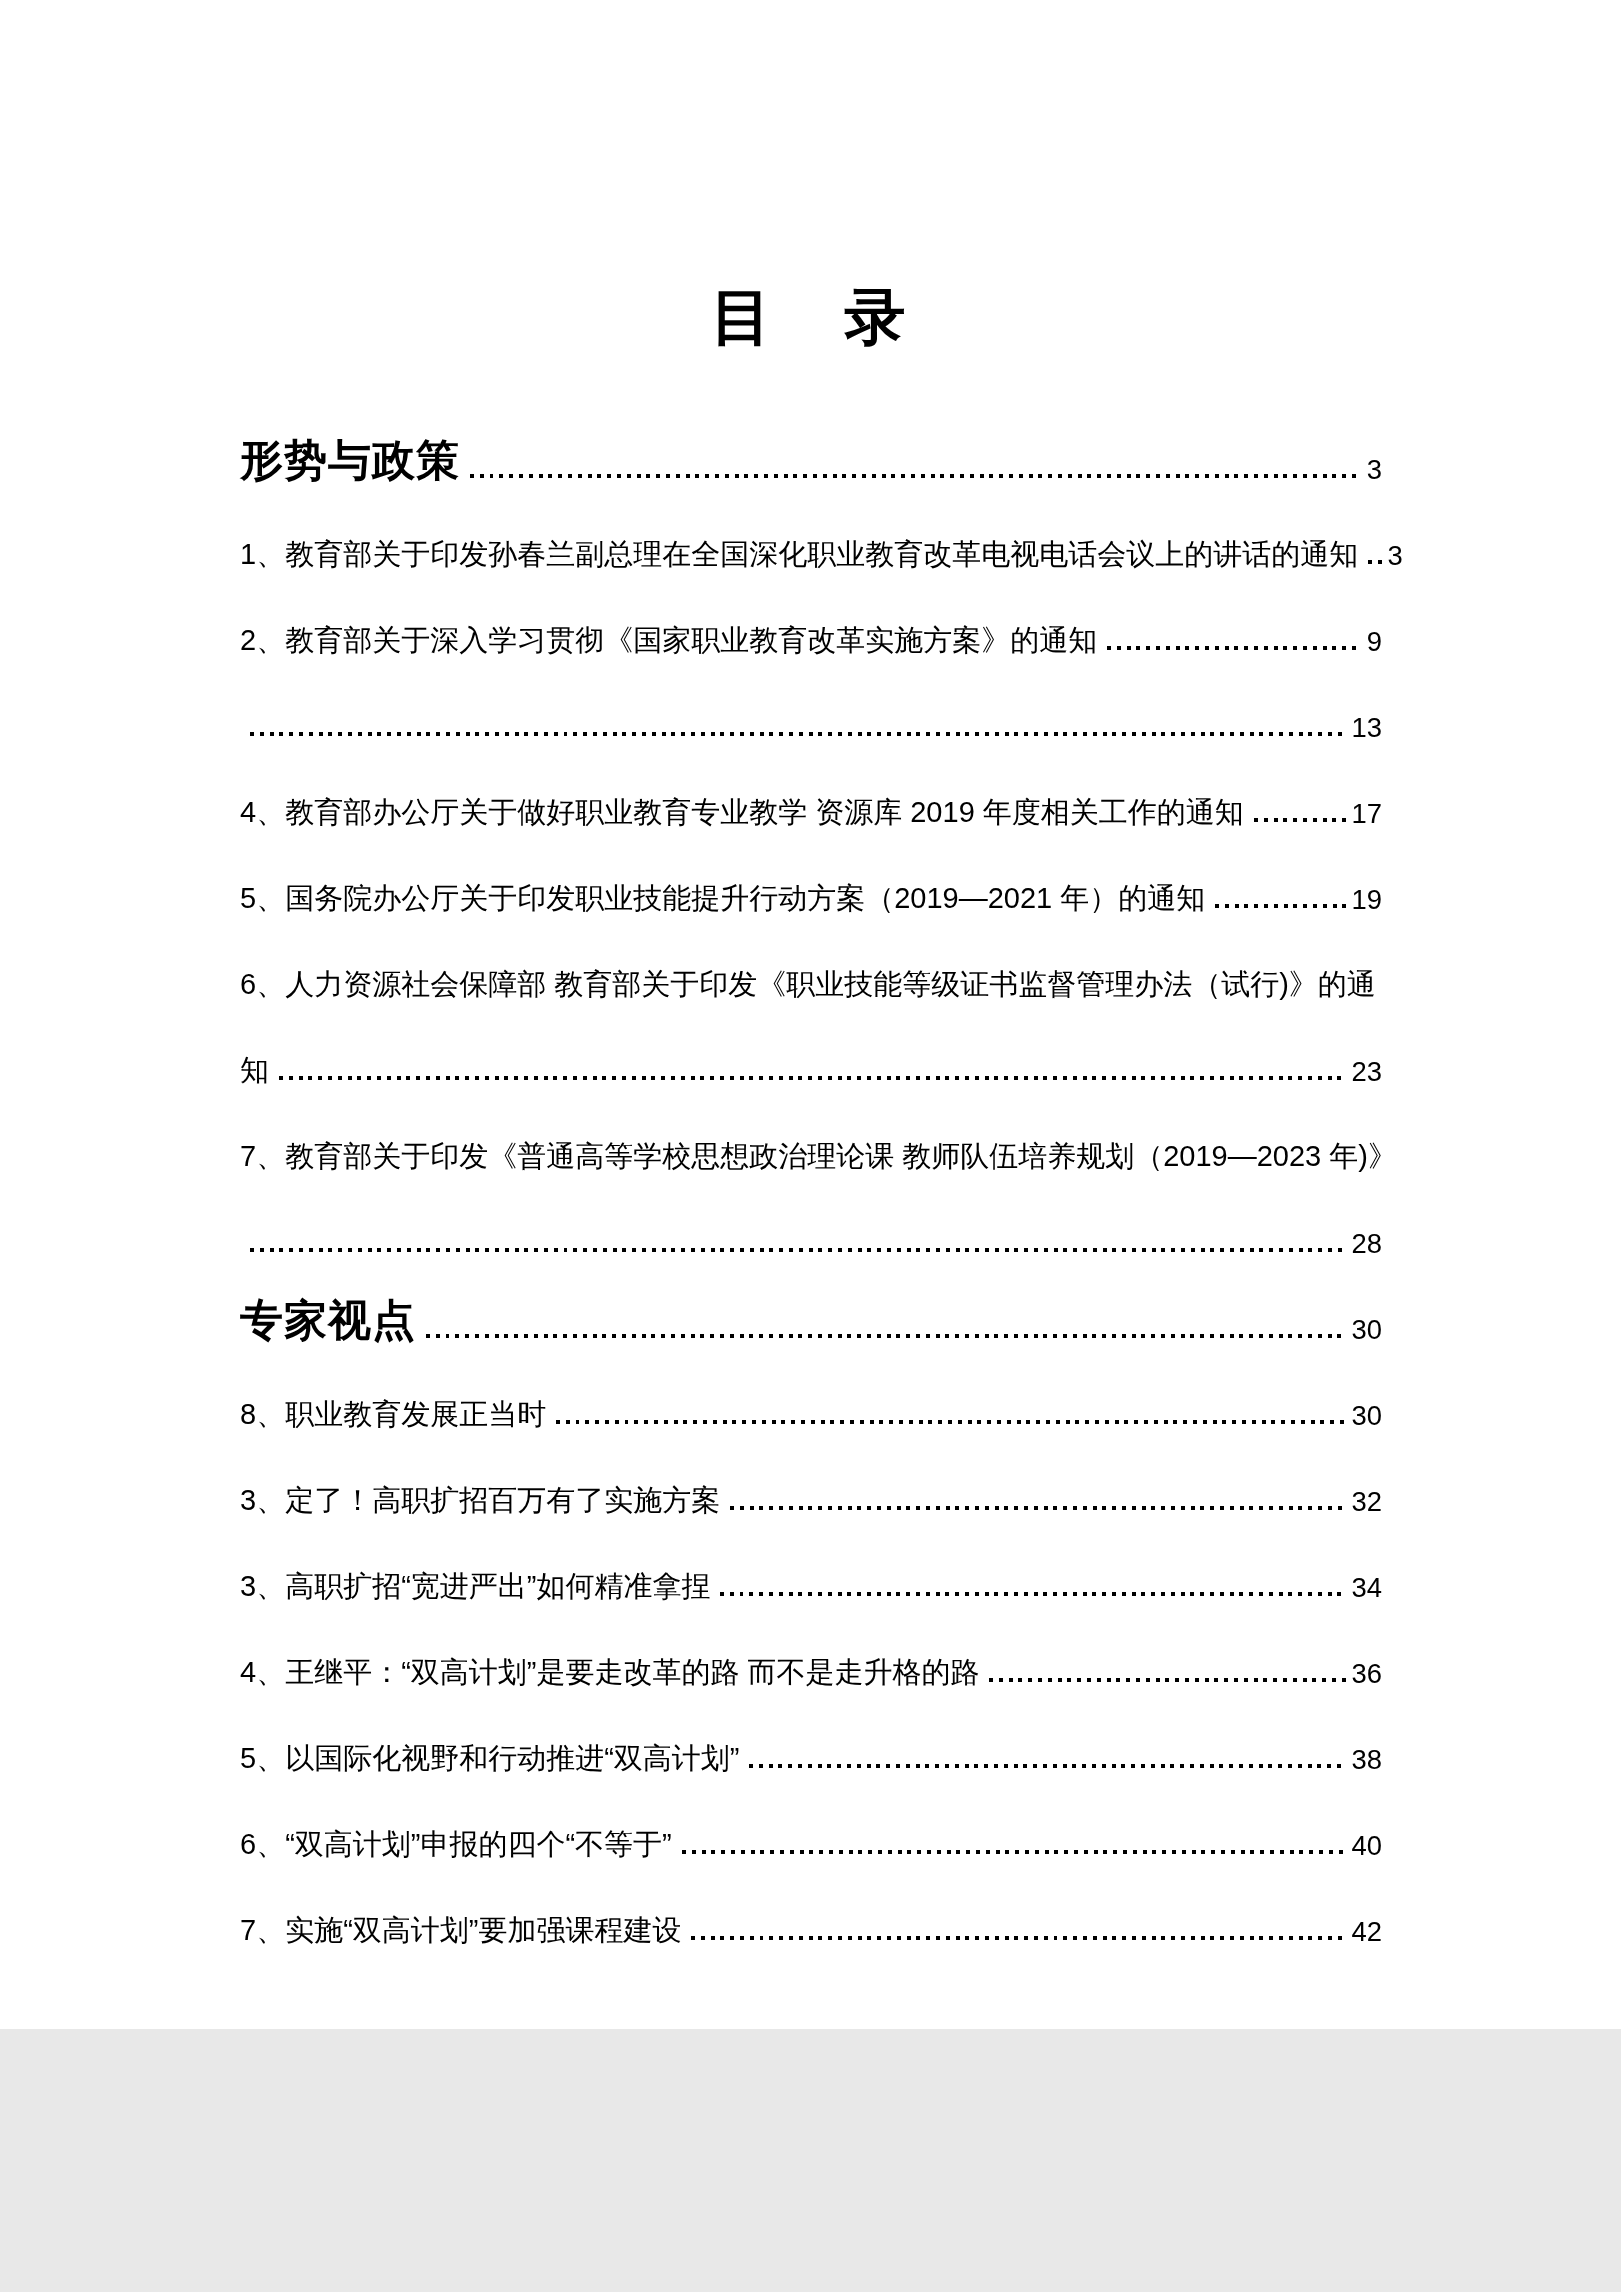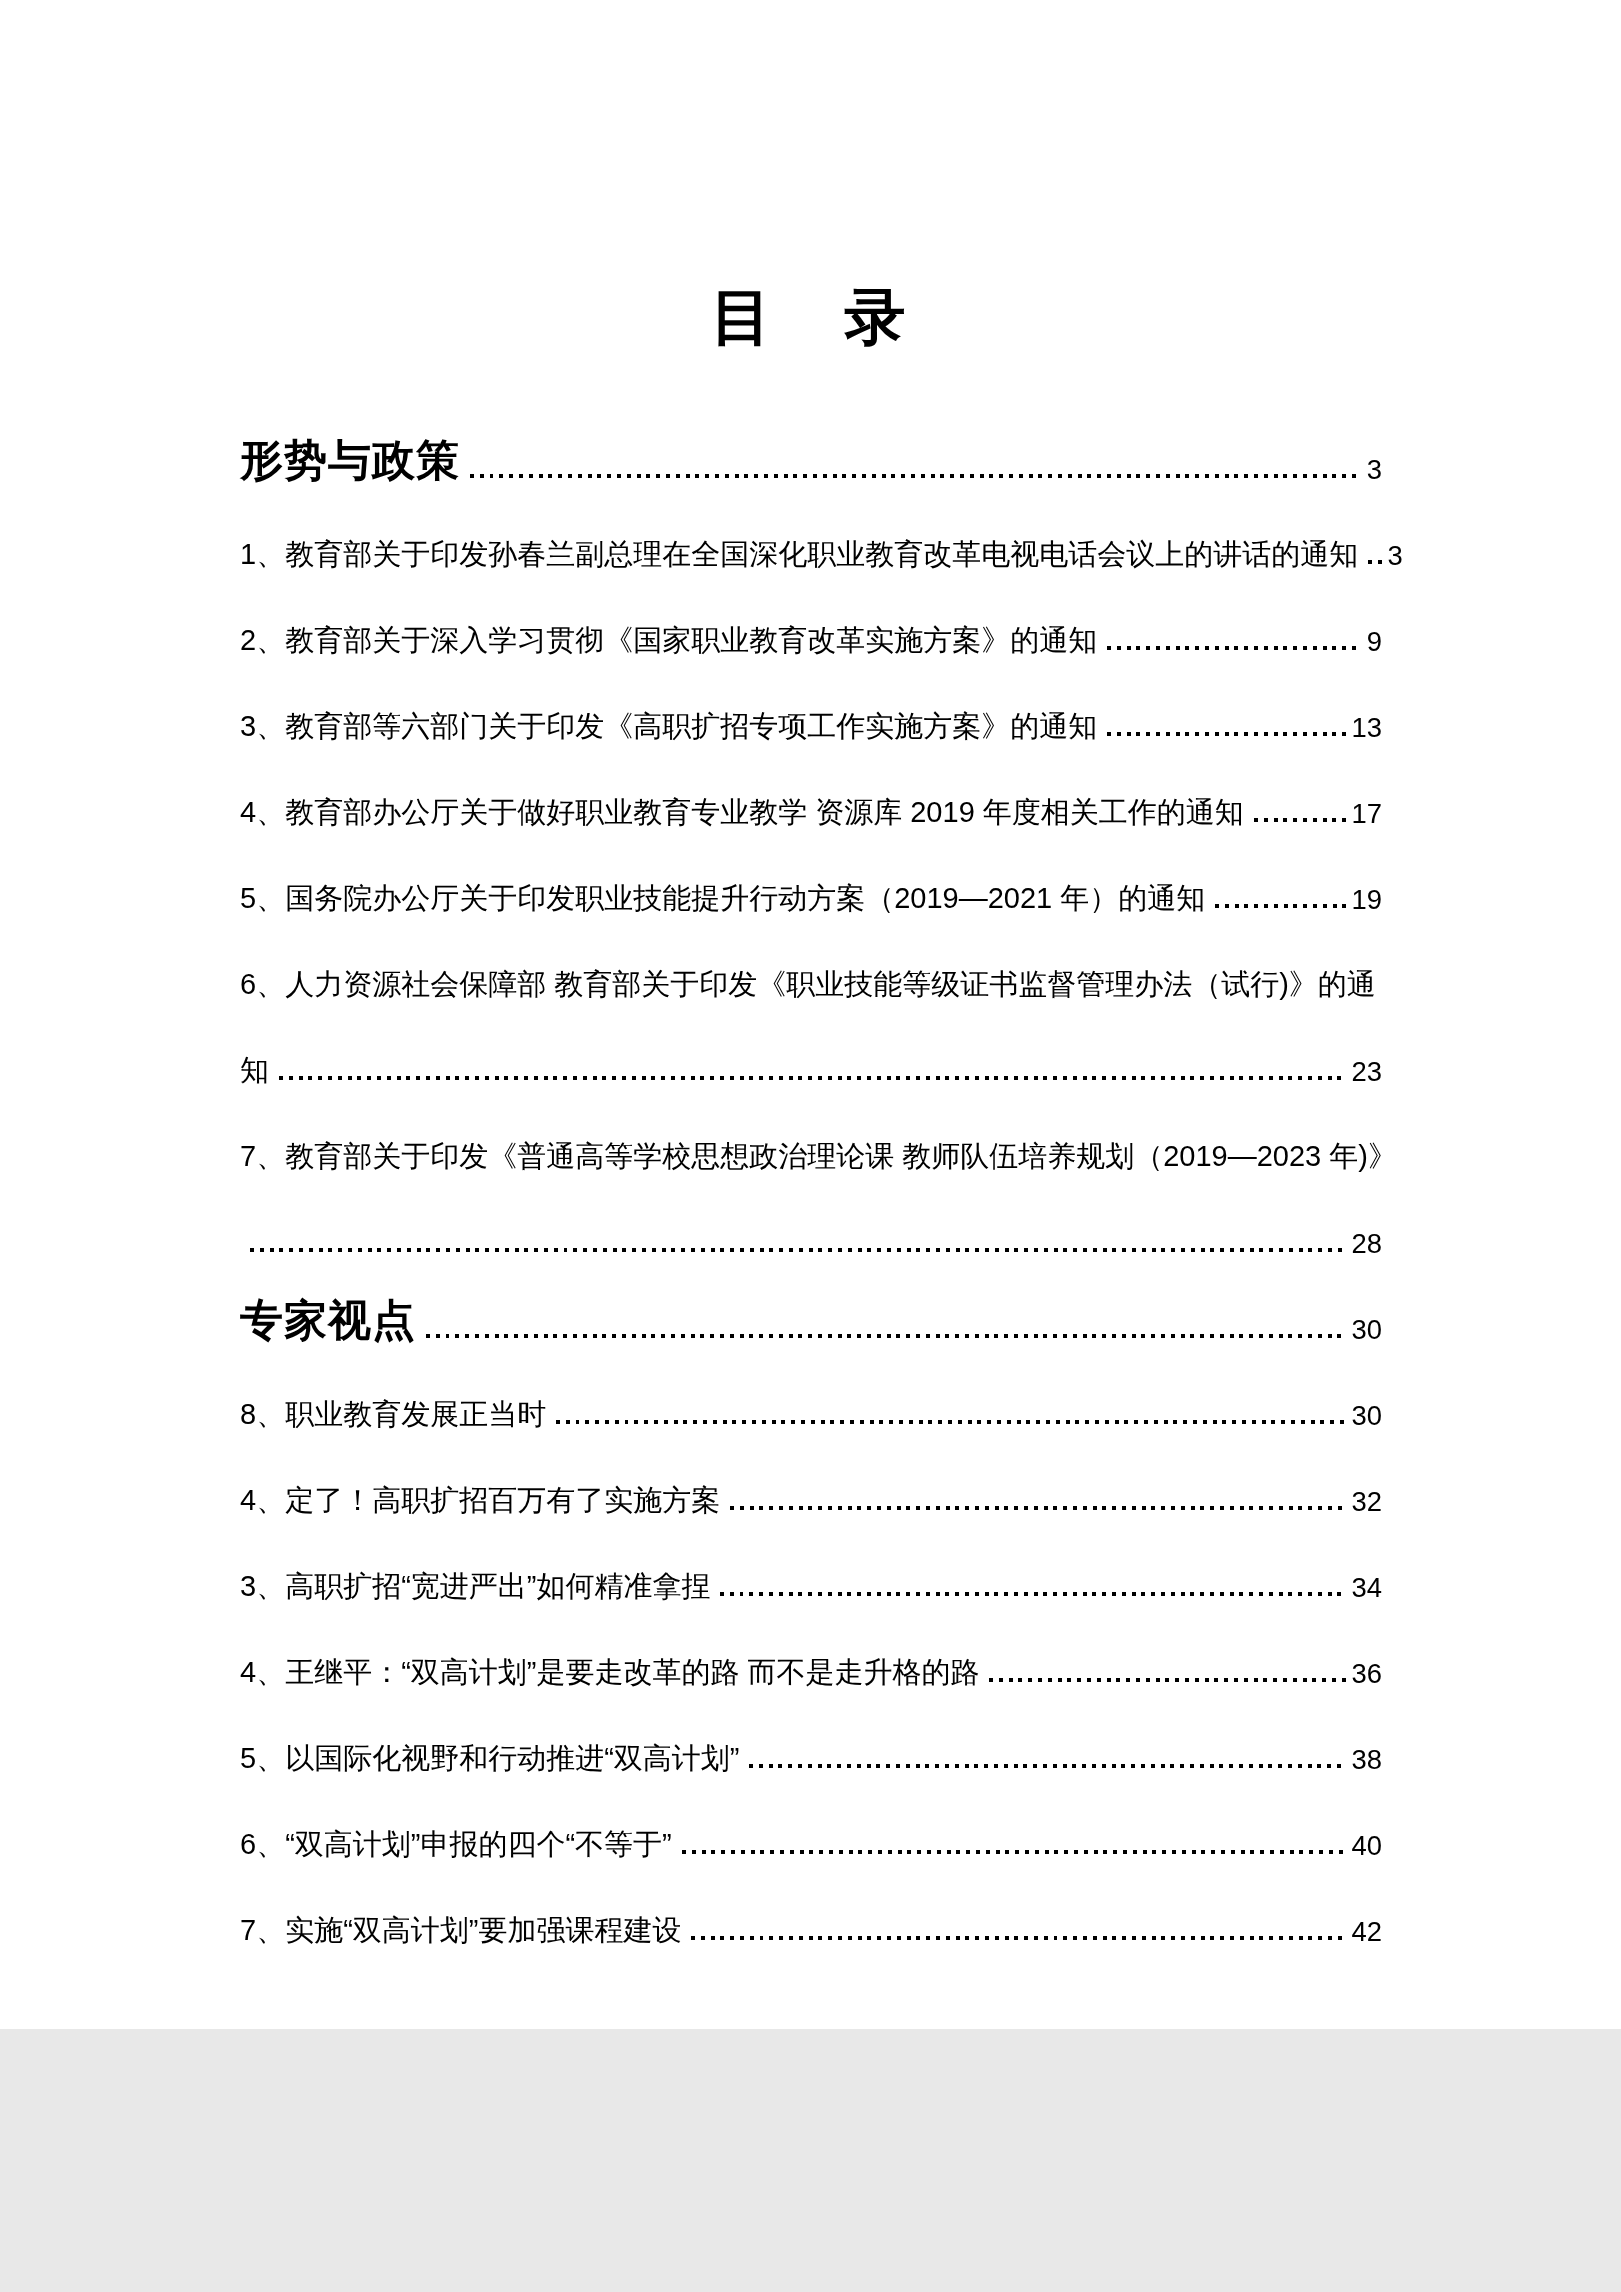--- a/index.html
+++ b/index.html
@@ -84,21 +84,20 @@
         <span class="page-num">3</span>
       </div>
 
       <div class="row">
         <span class="txt">2、教育部关于深入学习贯彻《国家职业教育改革实施方案》的通知</span>
         <span class="leader"></span>
         <span class="page-num">9</span>
       </div>
 
       <div class="row">
-        <span class="txt">3、教育部等六部门关于印发《高职扩招专项工作实施方案》的通知</span>
         <span class="leader"></span>
         <span class="page-num">13</span>
       </div>
 
       <div class="row">
         <span class="txt">4、教育部办公厅关于做好职业教育专业教学 资源库 2019 年度相关工作的通知</span>
         <span class="leader"></span>
         <span class="page-num">17</span>
       </div>
 
@@ -134,21 +133,21 @@
         <span class="page-num">30</span>
       </div>
 
       <div class="row">
         <span class="txt">8、职业教育发展正当时</span>
         <span class="leader"></span>
         <span class="page-num">30</span>
       </div>
 
       <div class="row">
-        <span class="txt">4、定了！高职扩招百万有了实施方案</span>
+        <span class="txt">3、定了！高职扩招百万有了实施方案</span>
         <span class="leader"></span>
         <span class="page-num">32</span>
       </div>
 
       <div class="row">
         <span class="txt">3、高职扩招“宽进严出”如何精准拿捏</span>
         <span class="leader"></span>
         <span class="page-num">34</span>
       </div>
 

